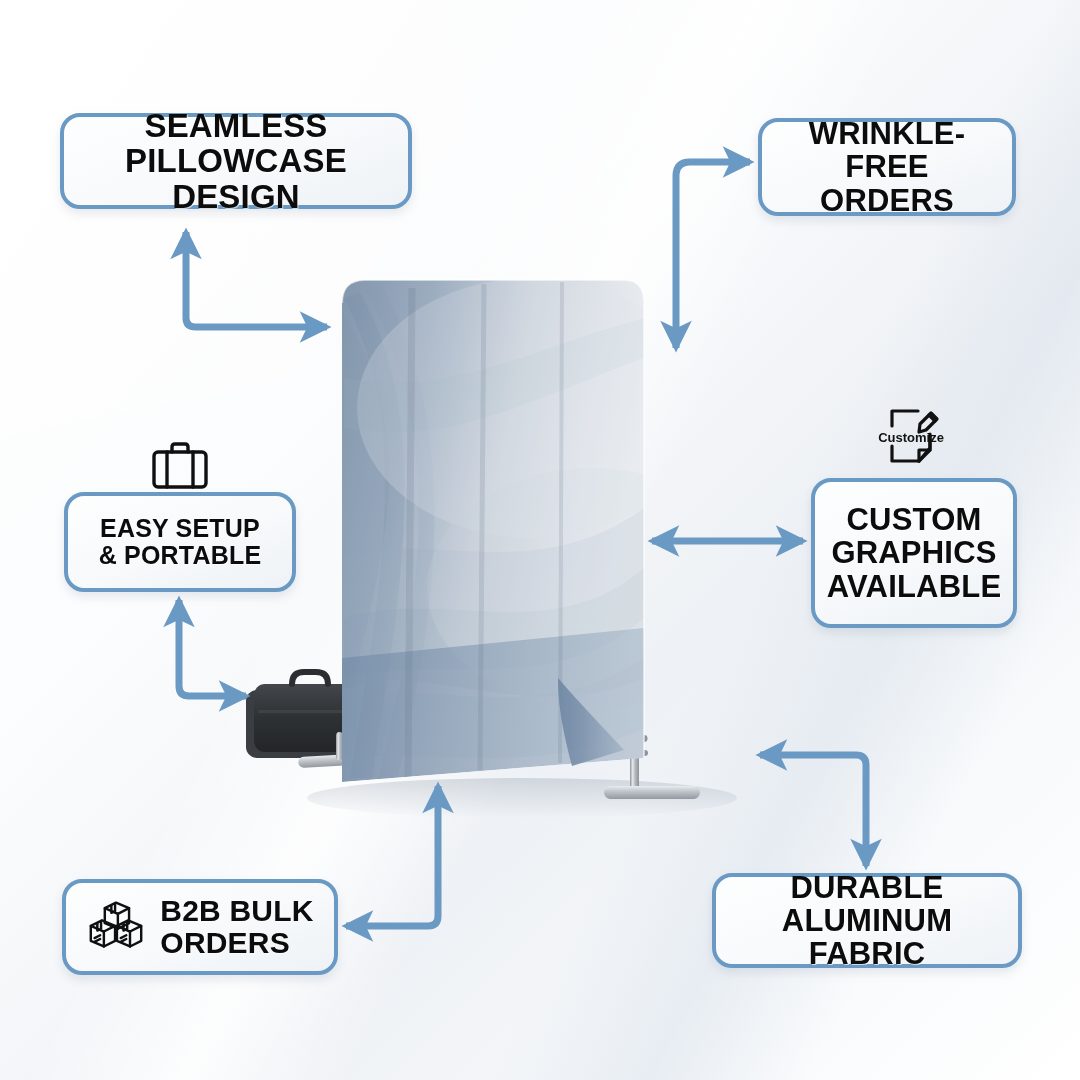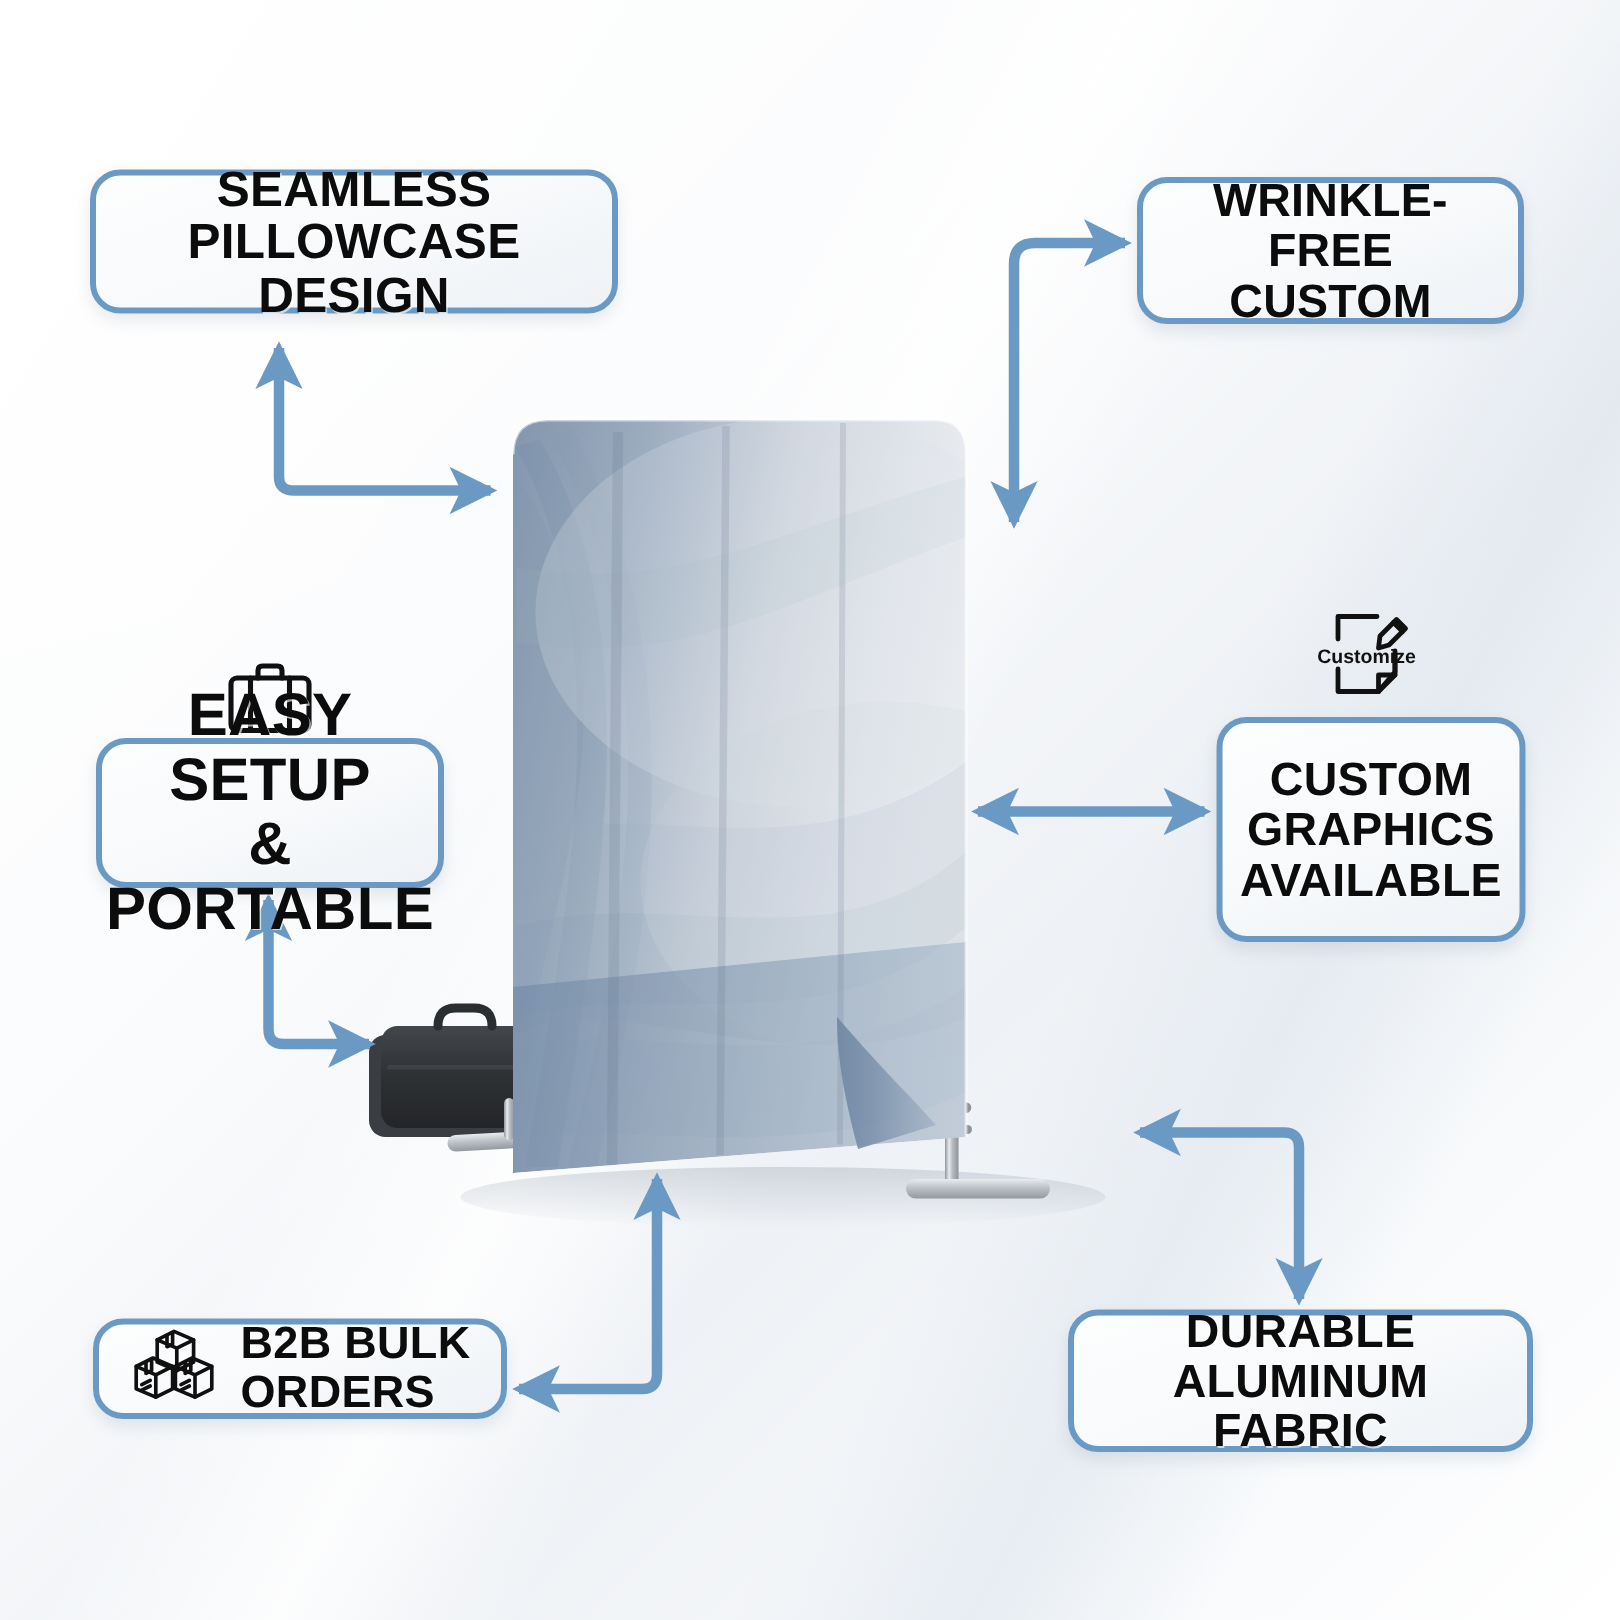--- a/index.html
+++ b/index.html
@@ -51,26 +51,26 @@
     text-shadow: 1px 1px 0 rgba(255,255,255,.65);
   }
 
   #box-seamless  { left:60px;  top:113px; width:352px; height:96px; }
   #box-seamless .txt { font-size: 33px; }
 
   #box-wrinkle   { left:758px; top:118px; width:258px; height:98px; }
   #box-wrinkle .txt { font-size: 31px; }
 
   #box-easy      { left:64px;  top:492px; width:232px; height:100px; }
-  #box-easy .txt { font-size: 40px; }
+  #box-easy .txt { font-size: 25px; }
 
   #box-custom    { left:811px; top:478px; width:206px; height:150px; }
   #box-custom .txt { font-size: 31px; }
 
-  #box-b2b       { left:62px;  top:879px; width:276px; height:67px; }
+  #box-b2b       { left:62px;  top:879px; width:276px; height:96px; }
   #box-b2b .txt  { font-size: 30px; text-align:left; }
 
   #box-durable   { left:712px; top:873px; width:310px; height:95px; }
   #box-durable .txt { font-size: 31px; }
 
   
   .mini-icon { position: absolute; }
   #icon-briefcase { left: 150px; top: 440px; width: 60px; height: 52px; }
   #icon-customize { left: 874px; top: 400px; width: 74px; height: 72px; }
 
@@ -241,21 +241,21 @@
     </svg>
   </div>
 
   <div class="callout" id="box-seamless">
     <div class="txt">SEAMLESS
 PILLOWCASE DESIGN</div>
   </div>
 
   <div class="callout" id="box-wrinkle">
     <div class="txt">WRINKLE-FREE
-CUSTOM</div>
+ORDERS</div>
   </div>
 
   <div class="callout" id="box-easy">
     <div class="txt">EASY SETUP
 &amp; PORTABLE</div>
   </div>
 
   <div class="callout" id="box-custom">
     <div class="txt">CUSTOM
 GRAPHICS

